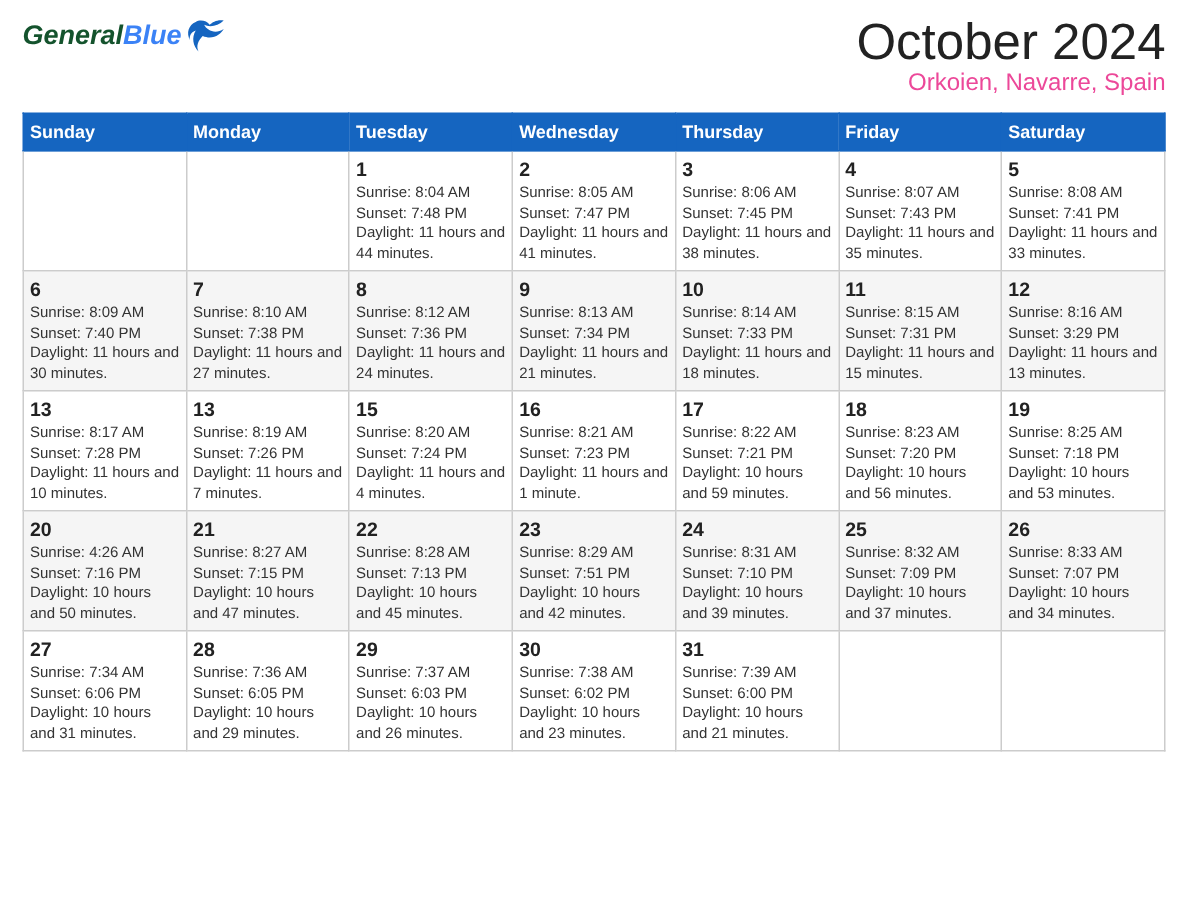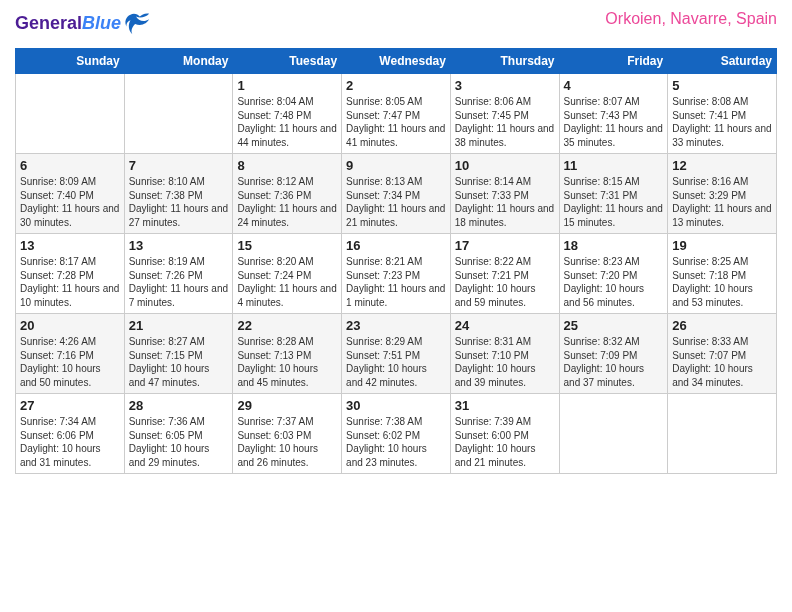--- a/index.html
+++ b/index.html
@@ -24,21 +24,21 @@
     .logo {
       display: flex;
       align-items: center;
       gap: 0;
     }
     .logo-text {
       font-size: 18px;
       font-weight: bold;
       line-height: 1.1;
     }
-    .logo-general { color: #4c1d95; }
+    .logo-general { color: #14532d; font-style: italic; }
     .logo-blue { color: #3b82f6; font-style: italic; }
     .logo-bird {
       width: 28px;
       height: 28px;
       margin-left: 2px;
     }
     .title-block {
       text-align: right;
     }
     .title-block h1 {
@@ -56,21 +56,21 @@
       width: 100%;
       border-collapse: collapse;
       border: 1px solid #ccc;
     }
     .calendar th {
       background: #1565c0;
       color: #fff;
       font-size: 12px;
       font-weight: bold;
       padding: 5px 4px;
-      text-align: right;
+      text-align: left;
       border: 1px solid #1565c0;
     }
     .calendar td {
       vertical-align: top;
       border: 1px solid #ccc;
       padding: 4px 4px 4px 4px;
       width: calc(100% / 7);
       min-height: 80px;
       background: #fff;
     }
@@ -110,20 +110,21 @@
           <span class="logo-text">
             <span class="logo-general">General</span><span class="logo-blue">Blue</span>
           </span>
           <svg class="logo-bird" viewBox="0 0 30 30">
             <path d="M28,4 C24,8 18,9 14,7 C16,11 22,14 28,10 C26,14 20,18 13,15 C10,18 8,22 10,26 C6,22 5,16 8,11 C5,12 3,15 4,18 C1,13 3,7 8,5 C11,3 16,4 18,7 C20,5 24,3 28,4 Z" fill="#1565c0"></path>
           </svg>
         </div>
       </div>
     </div>
     <div class="title-block">
+      <h1>October 2024</h1>
       <h2>Orkoien, Navarre, Spain</h2>
     </div>
   </div>
 
   <table class="calendar">
     <thead>
       <tr>
         <th>Sunday</th>
         <th>Monday</th>
         <th>Tuesday</th>

